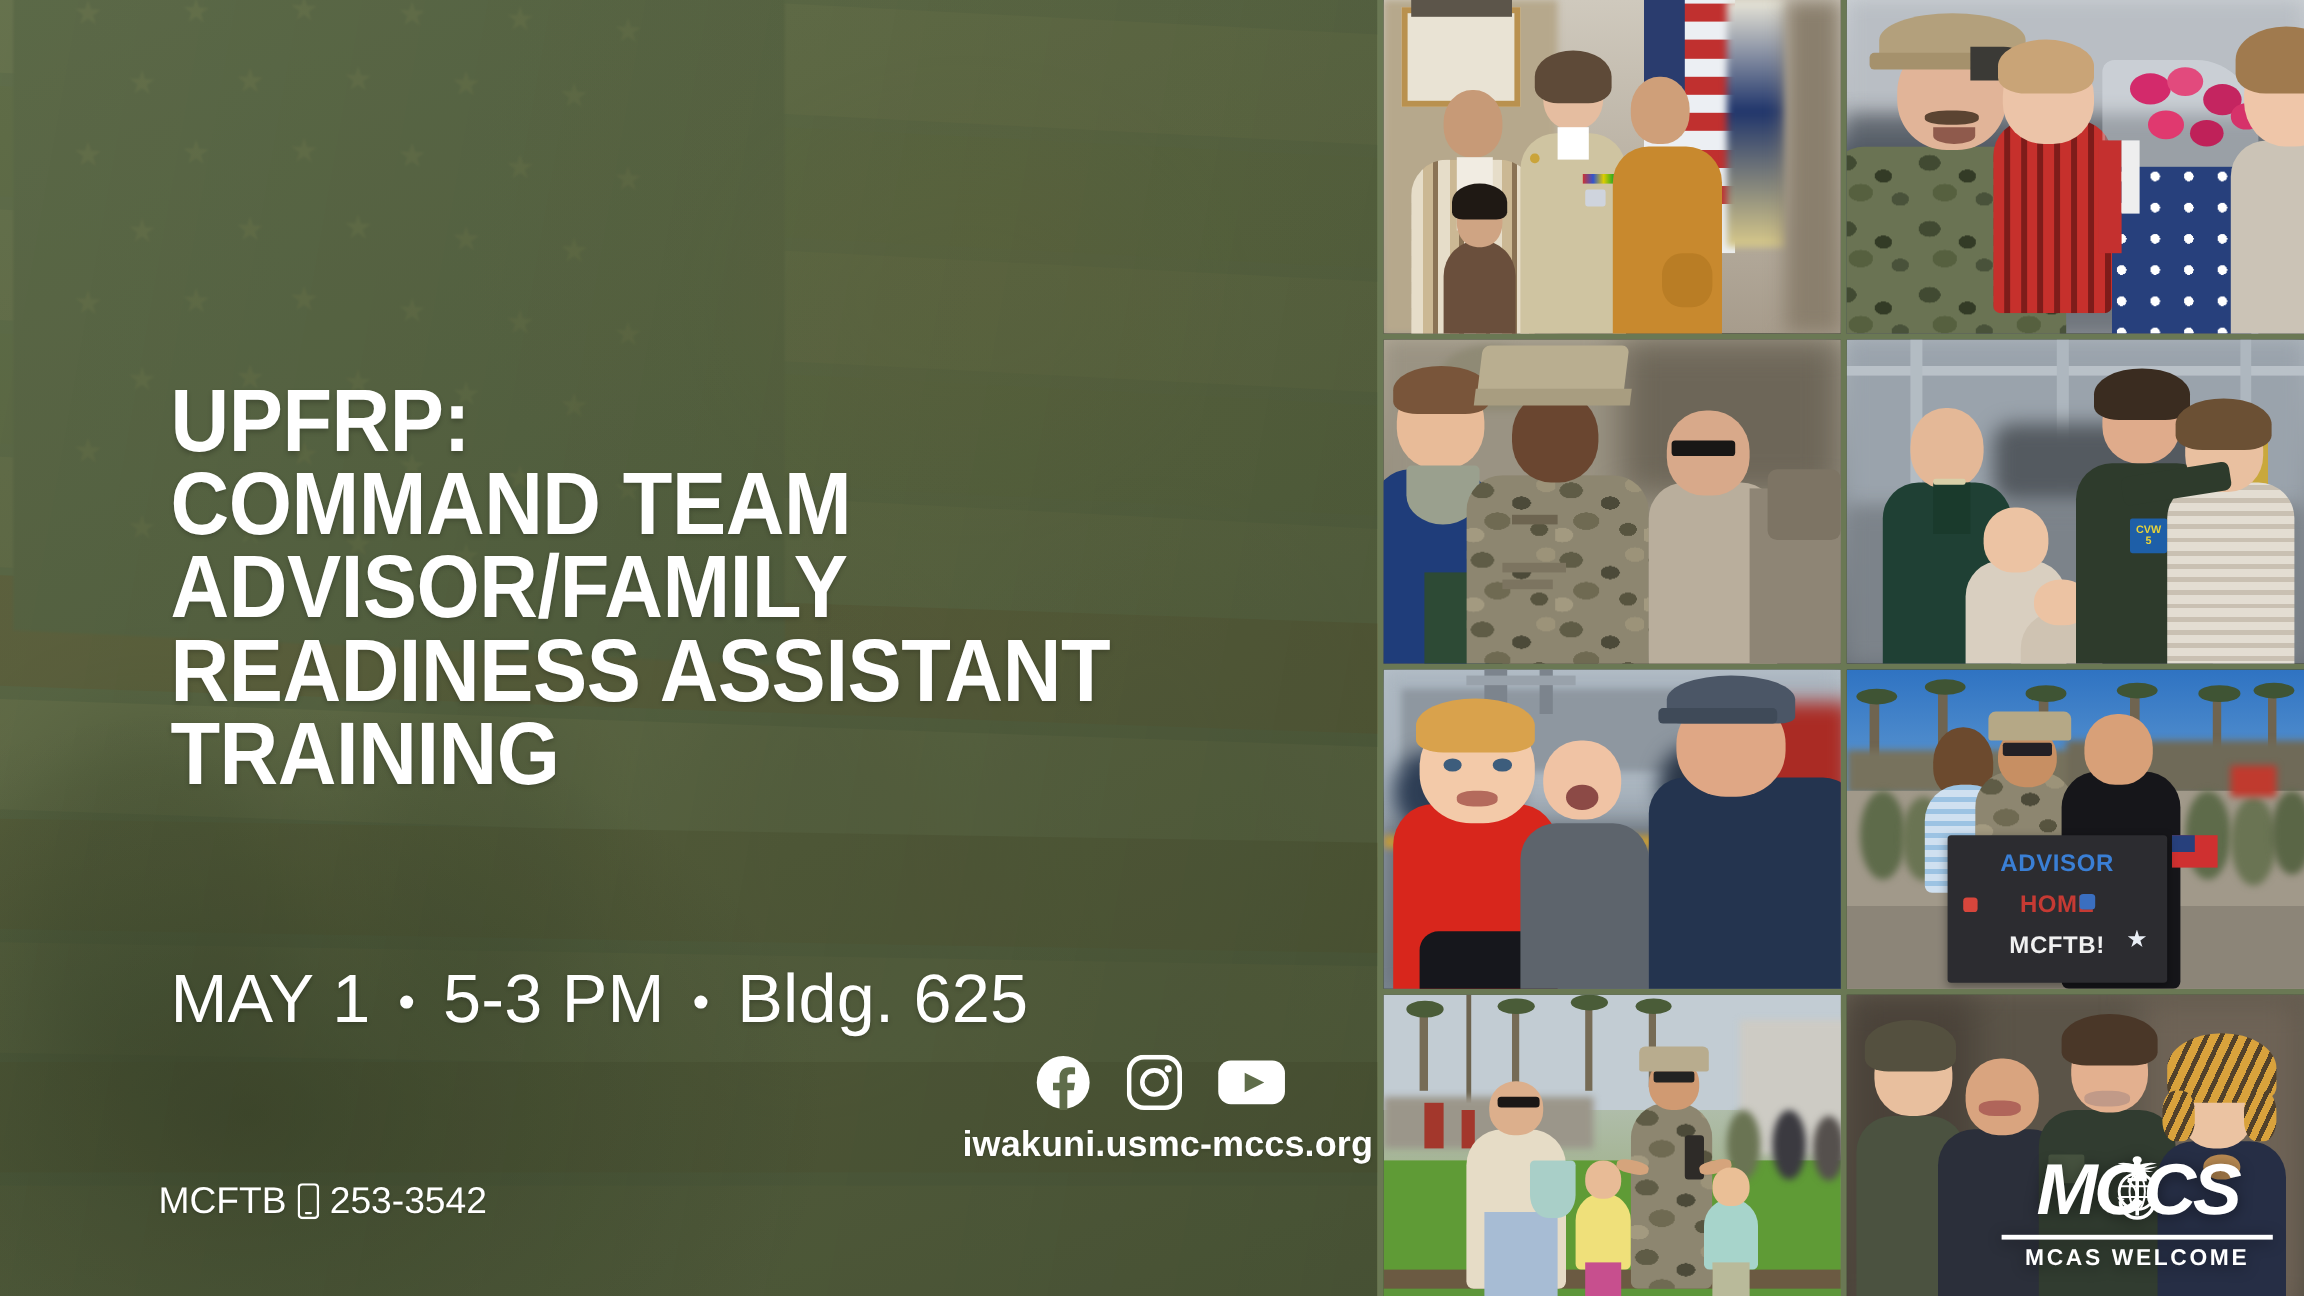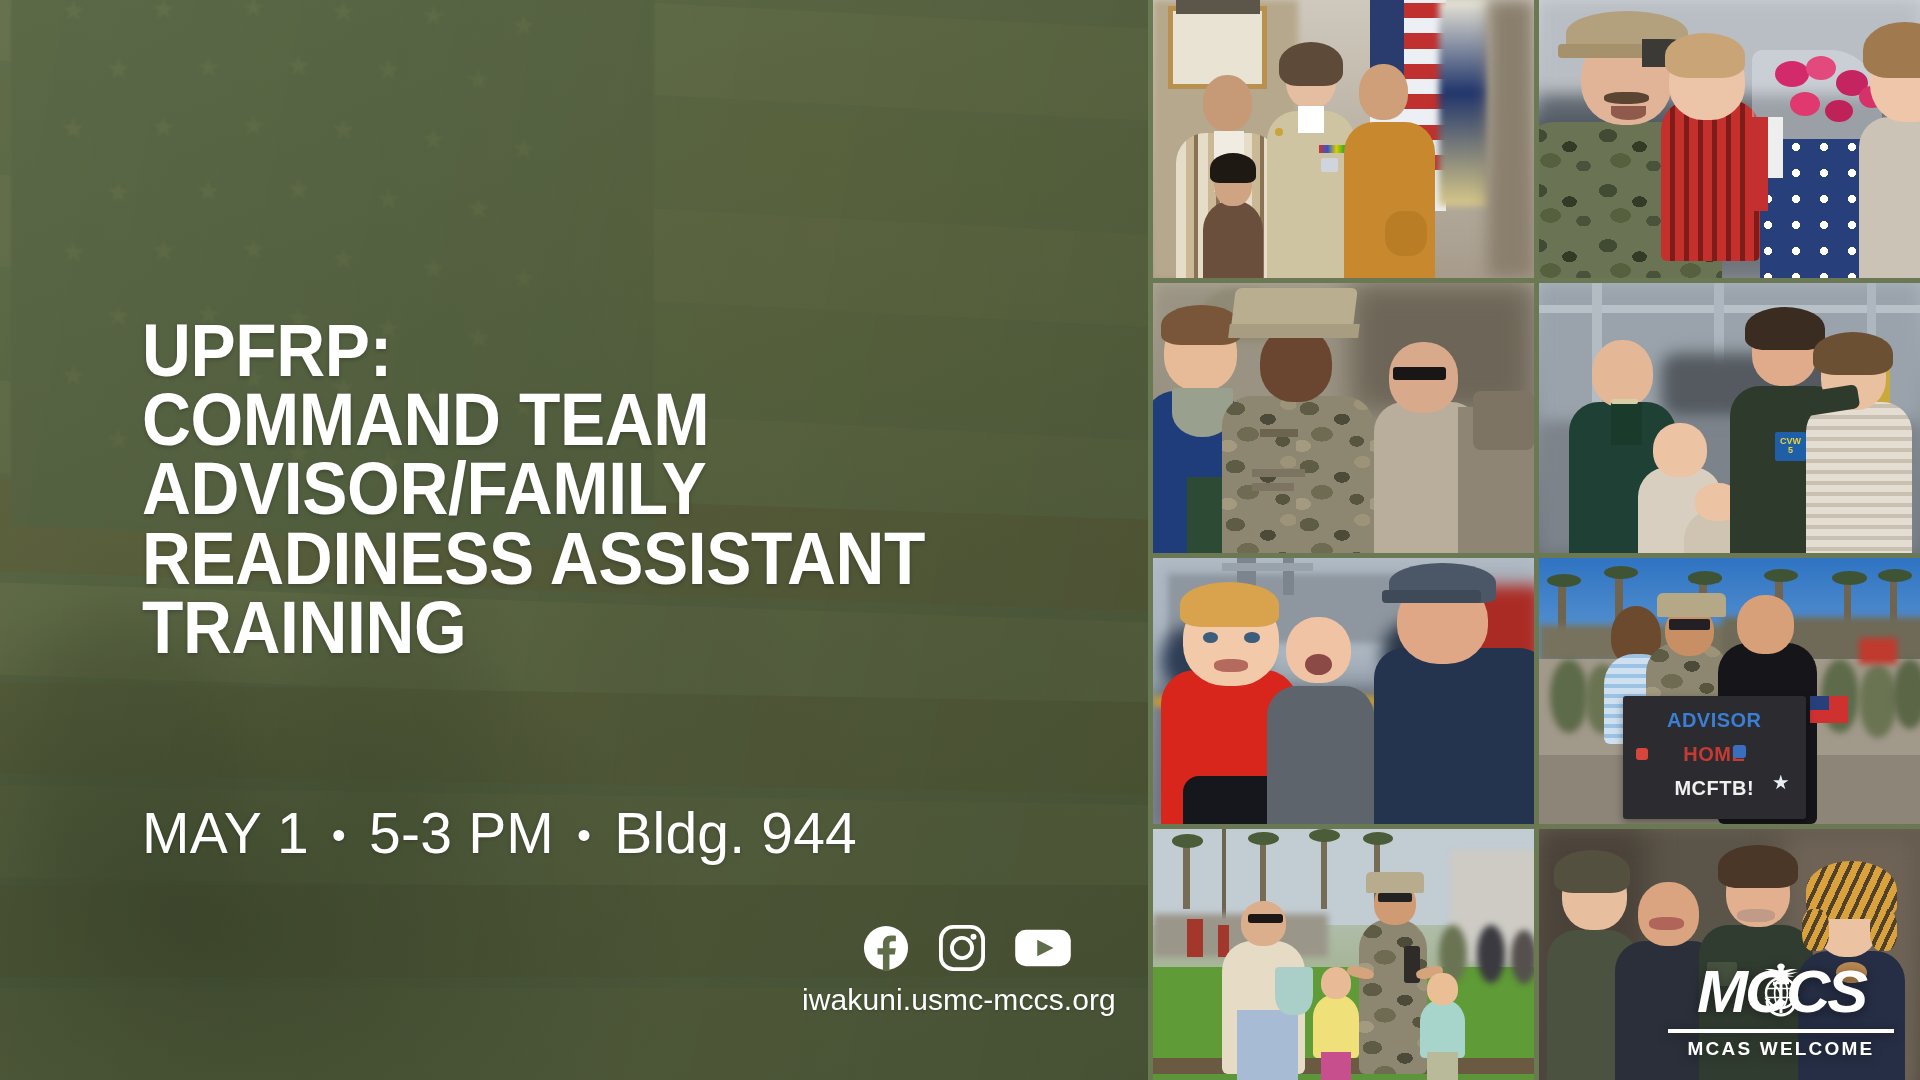--- a/index.html
+++ b/index.html
@@ -86,22 +86,22 @@
 
   .contact {
     position:absolute; left:132px; top:983px;
     display:flex; align-items:center; gap:9px;
     color:#fff; font-size:31px; font-weight:400; white-space:nowrap;
     text-shadow:0 1px 3px rgba(0,0,0,.2);
   }
   .phone-icon { width:18px; height:30px; display:block; }
 
   .social-block {
-    position:absolute; left:802px; top:925px;
-    width:330px; text-align:left;
+    position:absolute; left:802px; top:879px;
+    width:330px; text-align:left;font-weight:bold;
   }
   .social-icons { display:flex; justify-content:center; gap:30px; margin-bottom:12px; }
   .social-icons svg { display:block; }
   .weburl {
     color:#fff; font-size:30px; letter-spacing:.1px; white-space:nowrap;
     text-shadow:0 1px 3px rgba(0,0,0,.2);
   }
 
   
   .right {
@@ -273,23 +273,33 @@
         <span>ADVISOR/FAMILY</span>
         <span>READINESS ASSISTANT</span>
         <span>TRAINING</span>
       </div>
 
       <div class="dateline">
         <span>MAY 1</span>
         <span class="dot">•</span>
         <span>5-3 PM</span>
         <span class="dot">•</span>
-        <span>Bldg. 944</span>
-      </div>
-
+        <span>Bldg. 625</span>
+      </div>
+
+      <div class="contact">
+        <span>MCFTB</span>
+        <span>
+          <svg class="phone-icon" viewBox="0 0 18 30" aria-hidden="true">
+            <rect x="1" y="1" width="16" height="28" rx="3" ry="3" fill="none" stroke="#ffffff" stroke-width="2"></rect>
+            <rect x="6" y="24" width="6" height="1.8" rx=".9" fill="#ffffff"></rect>
+          </svg>
+        </span>
+        <span>253-3542</span>
+      </div>
 
       <div class="social-block">
         <div class="social-icons">
 
           <a href="#" style="text-decoration:none;">
             <svg width="46" height="46" viewBox="0 0 48 48" aria-hidden="true">
               <circle cx="24" cy="24" r="23" fill="#ffffff"></circle>
               <path d="M27.6 47.7V30.9h5.6l1.06-6.54H27.6v-4.2c0-1.9.52-3.2 3.25-3.2h3.46V11.1c-.6-.08-2.67-.26-5.07-.26-5.02 0-8.45 3.06-8.45 8.68v4.84h-5.66v6.54h5.66v16.9c1.37.2 2.77.3 4.2.3.73 0 1.45-.03 2.16-.08z" fill="#5f6d4a"></path>
             </svg>
           </a>

